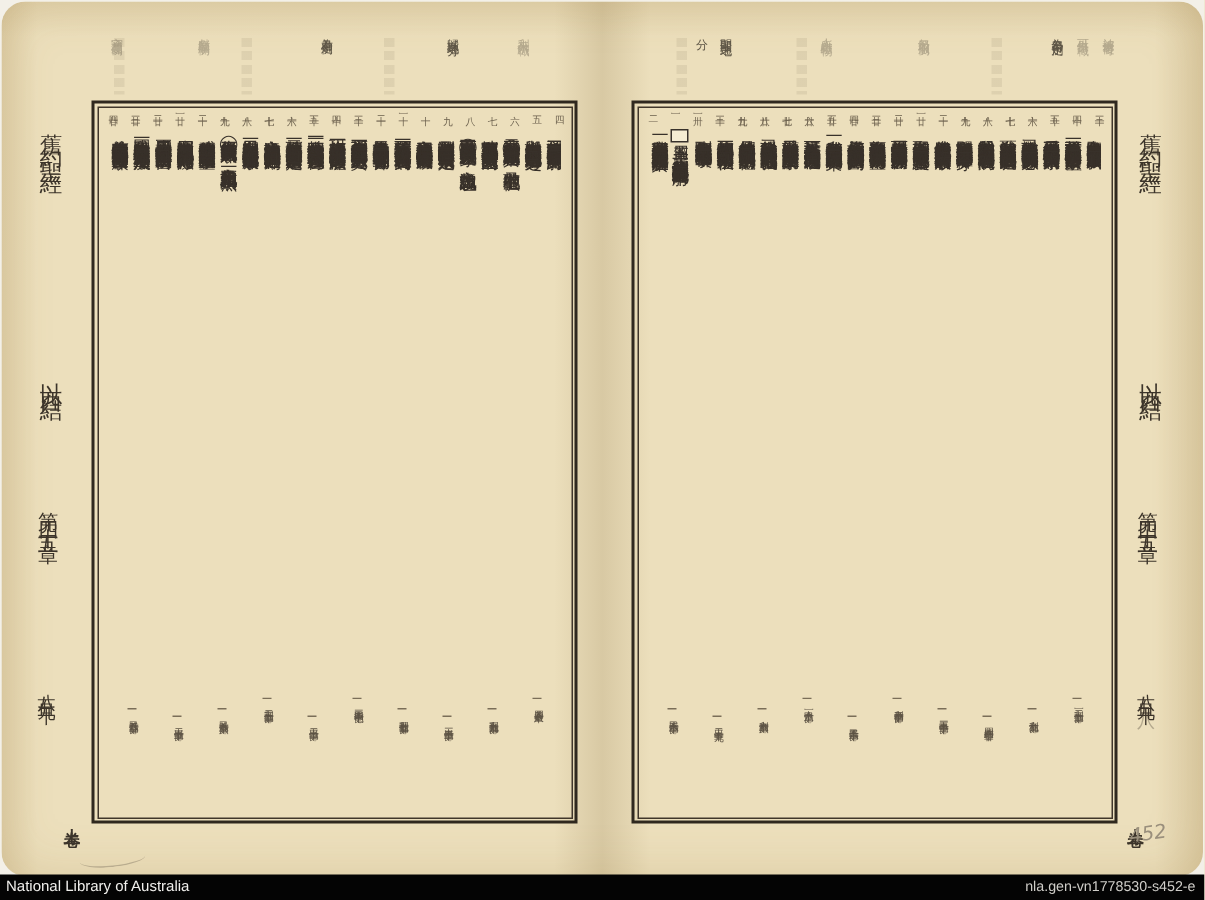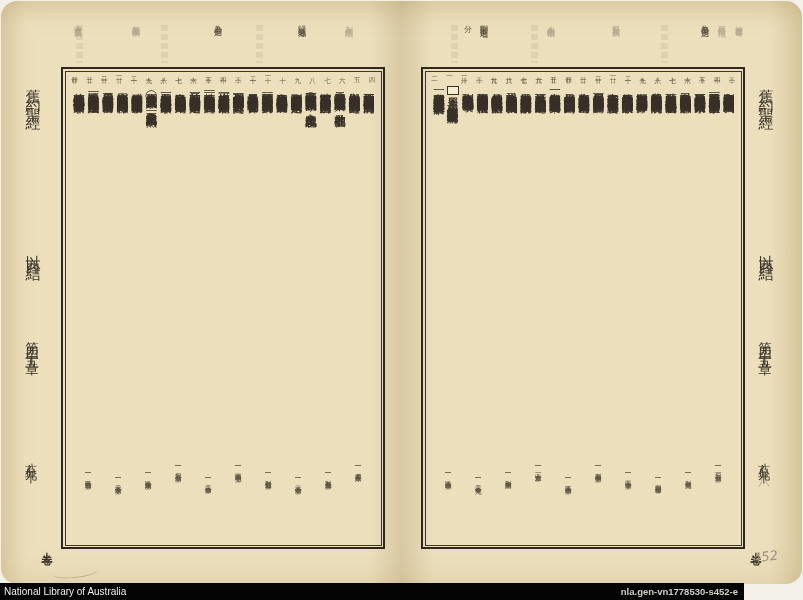--- a/index.html
+++ b/index.html
@@ -110,26 +110,26 @@
     font-family:"DejaVu Sans",sans-serif;font-style:italic;font-size:13px;
     transform:rotate(-8deg);
   }
   .pencil-squiggle{
     position:absolute;left:52px;top:566px;width:44px;height:10px;
     border-bottom:1.6px solid rgba(130,120,100,.45);
     border-radius:50%;transform:rotate(-6deg);
   }
   
   .nla-bar{
-    position:absolute;left:0;bottom:0;width:744px;height:17px;
+    position:absolute;left:0;bottom:0;width:803px;height:17px;
     background:#040404;display:flex;align-items:center;justify-content:space-between;
     font-family:"Liberation Sans","DejaVu Sans",sans-serif;
   }
   .nla-name{color:#f0efec;font-size:10px;padding-left:4px;}
-  .nla-id{color:#cfcdc8;font-size:9.5px;padding-right:6px;font-weight:bold;}
+  .nla-id{color:#cfcdc8;font-size:9.5px;padding-right:6px;}
 </style>
 </head>
 <body>
 
 <div class="page-spread">
 
   <div class="ghost" style="left:75px"></div>
   <div class="ghost" style="left:160px"></div>
   <div class="ghost" style="left:255px"></div>
   <div class="ghost" style="left:450px"></div>

